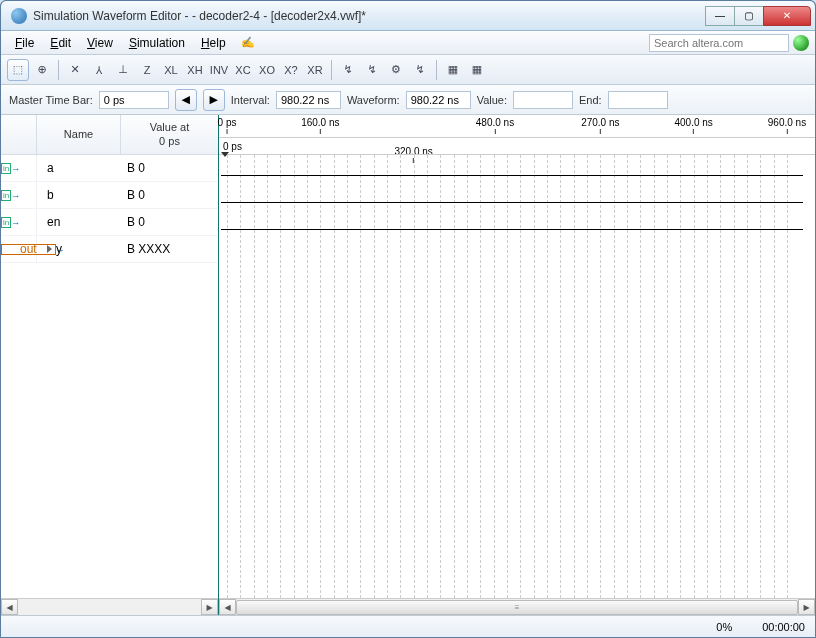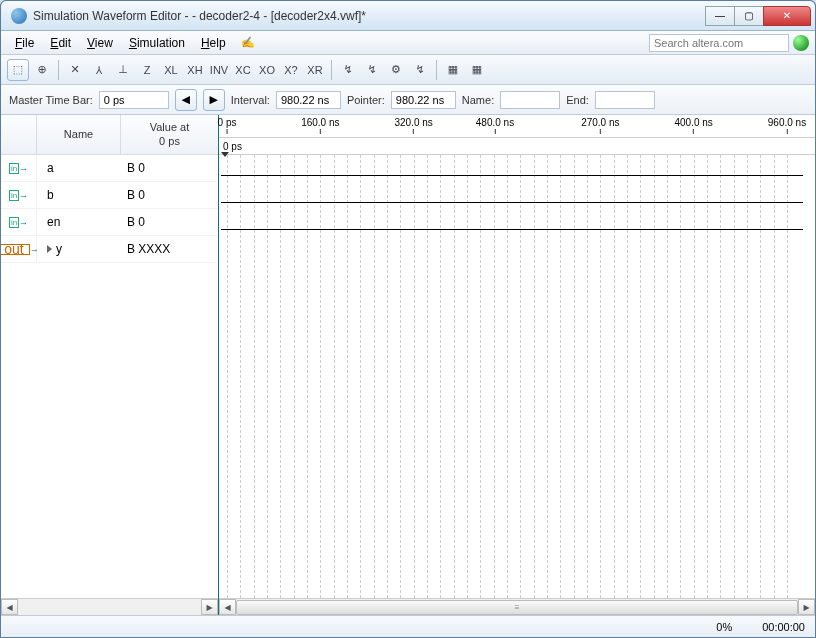--- a/index.html
+++ b/index.html
@@ -32,25 +32,25 @@
   .navbtn { width: 22px; height: 22px; border: 1px solid #9db8d8; background: linear-gradient(to bottom,#fff,#e4ecf4); border-radius: 3px; display: flex; align-items: center; justify-content: center; }
   
   .main { flex: 1; display: flex; overflow: hidden; }
   
   .leftpanel { width: 218px; border-right: 1px solid #0f766e; display: flex; flex-direction: column; background: #fff; }
   .lp-header { height: 40px; display: flex; border-bottom: 1px solid #d5dde7; background: linear-gradient(to bottom,#fcfdfe,#eef2f7); }
   .lp-header .col { display: flex; align-items: center; justify-content: center; font-size: 11px; color: #333; border-right: 1px solid #d5dde7; text-align: center; line-height: 1.2; }
   .lp-header .col:last-child { border-right: none; }
   .lp-body { flex: 1; overflow: hidden; }
   .sigrow { height: 27px; display: flex; align-items: center; border-bottom: 1px solid #f0f2f6; }
-  .sigrow .c0 { width: 36px; display: flex; align-items: center; justify-content: center; border-right: 1px solid #eef1f5; height: 100%; }
+  .sigrow .c0 { width: 36px; display: flex; align-items: center; border-right: 1px solid #eef1f5; height: 100%; }
   .sigrow .c1 { width: 84px; padding-left: 10px; display: flex; align-items: center; gap: 4px; }
   .sigrow .c2 { flex: 1; padding-left: 6px; }
   .dir-in { display: inline-block; font-size: 8px; color: #2a7; border: 1px solid #2a7; padding: 0 1px; line-height: 9px; }
-  .dir-out { display: inline-block; font-size: 14px; color: #c60; border: 1px solid #c60; padding: 0 5px; line-height: 9px; }
+  .dir-out { display: inline-block; font-size: 12px; color: #c60; border: 1px solid #c60; padding: 0 18px; line-height: 9px; }
   .dir-arrow { font-size: 9px; color: #06a; }
   .lp-hscroll { height: 17px; background: #f0f0f0; border-top: 1px solid #ccc; display: flex; }
   .sbtn { width: 17px; height: 16px; background: linear-gradient(to bottom,#fefefe,#e5e5e5); border: 1px solid #bbb; display: flex; align-items: center; justify-content: center; font-size: 8px; color: #555; }
   
   .wavepanel { flex: 1; display: flex; flex-direction: column; background: #fff; position: relative; }
   .ruler { height: 23px; border-bottom: 1px solid #ccc; position: relative; background: #fff; font-size: 10px; }
   .ruler .tick { position: absolute; top: 2px; transform: translateX(-50%); }
   .ruler .tick .tl { white-space: nowrap; }
   .ruler .tick .tm { width: 1px; height: 5px; background: #333; margin: 1px auto 0; }
   .subruler { height: 17px; border-bottom: 1px solid #ccc; position: relative; font-size: 10px; padding-left: 4px; display: flex; align-items: center; }
@@ -128,23 +128,23 @@
       <div class="tbtn">▦</div>
     </div>
 
   <div class="timebar">
     <span class="lbl">Master Time Bar:</span>
     <input style="width: 70px;" value="0 ps">
     <div class="navbtn">◀</div>
     <div class="navbtn">▶</div>
     <span class="lbl">Interval:</span>
     <input style="width: 65px;" value="980.22 ns">
-    <span class="lbl">Pointer:</span>
+    <span class="lbl">Waveform:</span>
     <input style="width: 65px;" value="980.22 ns">
-    <span class="lbl">Name:</span>
+    <span class="lbl">Value:</span>
     <input style="width: 60px;" value="">
     <span class="lbl">End:</span>
     <input style="width: 60px;" value="">
   </div>
 
   <div class="main">
 
     <div class="leftpanel">
       <div class="lp-header">
         <div class="col" style="width:36px"></div>
@@ -205,21 +205,21 @@
     <div class="wavepanel">
       <div class="ruler" id="ruler">
           <div class="tick" style="left: 8px;">
             <div class="tl">0 ps</div>
             <div class="tm"></div>
           </div>
           <div class="tick" style="left: 101.333px; text-align: right;">
             <div class="tl">160.0 ns</div>
             <div class="tm"></div>
           </div>
-          <div class="tick" style="left: 194.667px;">
+          <div class="tick" style="left: 194.667px; margin-top: 29px;">
             <div class="tl">320.0 ns</div>
             <div class="tm"></div>
           </div>
           <div class="tick" style="left: 276px;">
             <div class="tl">480.0 ns</div>
             <div class="tm"></div>
           </div>
           <div class="tick" style="left: 381.333px;">
             <div class="tl">270.0 ns</div>
             <div class="tm"></div>

